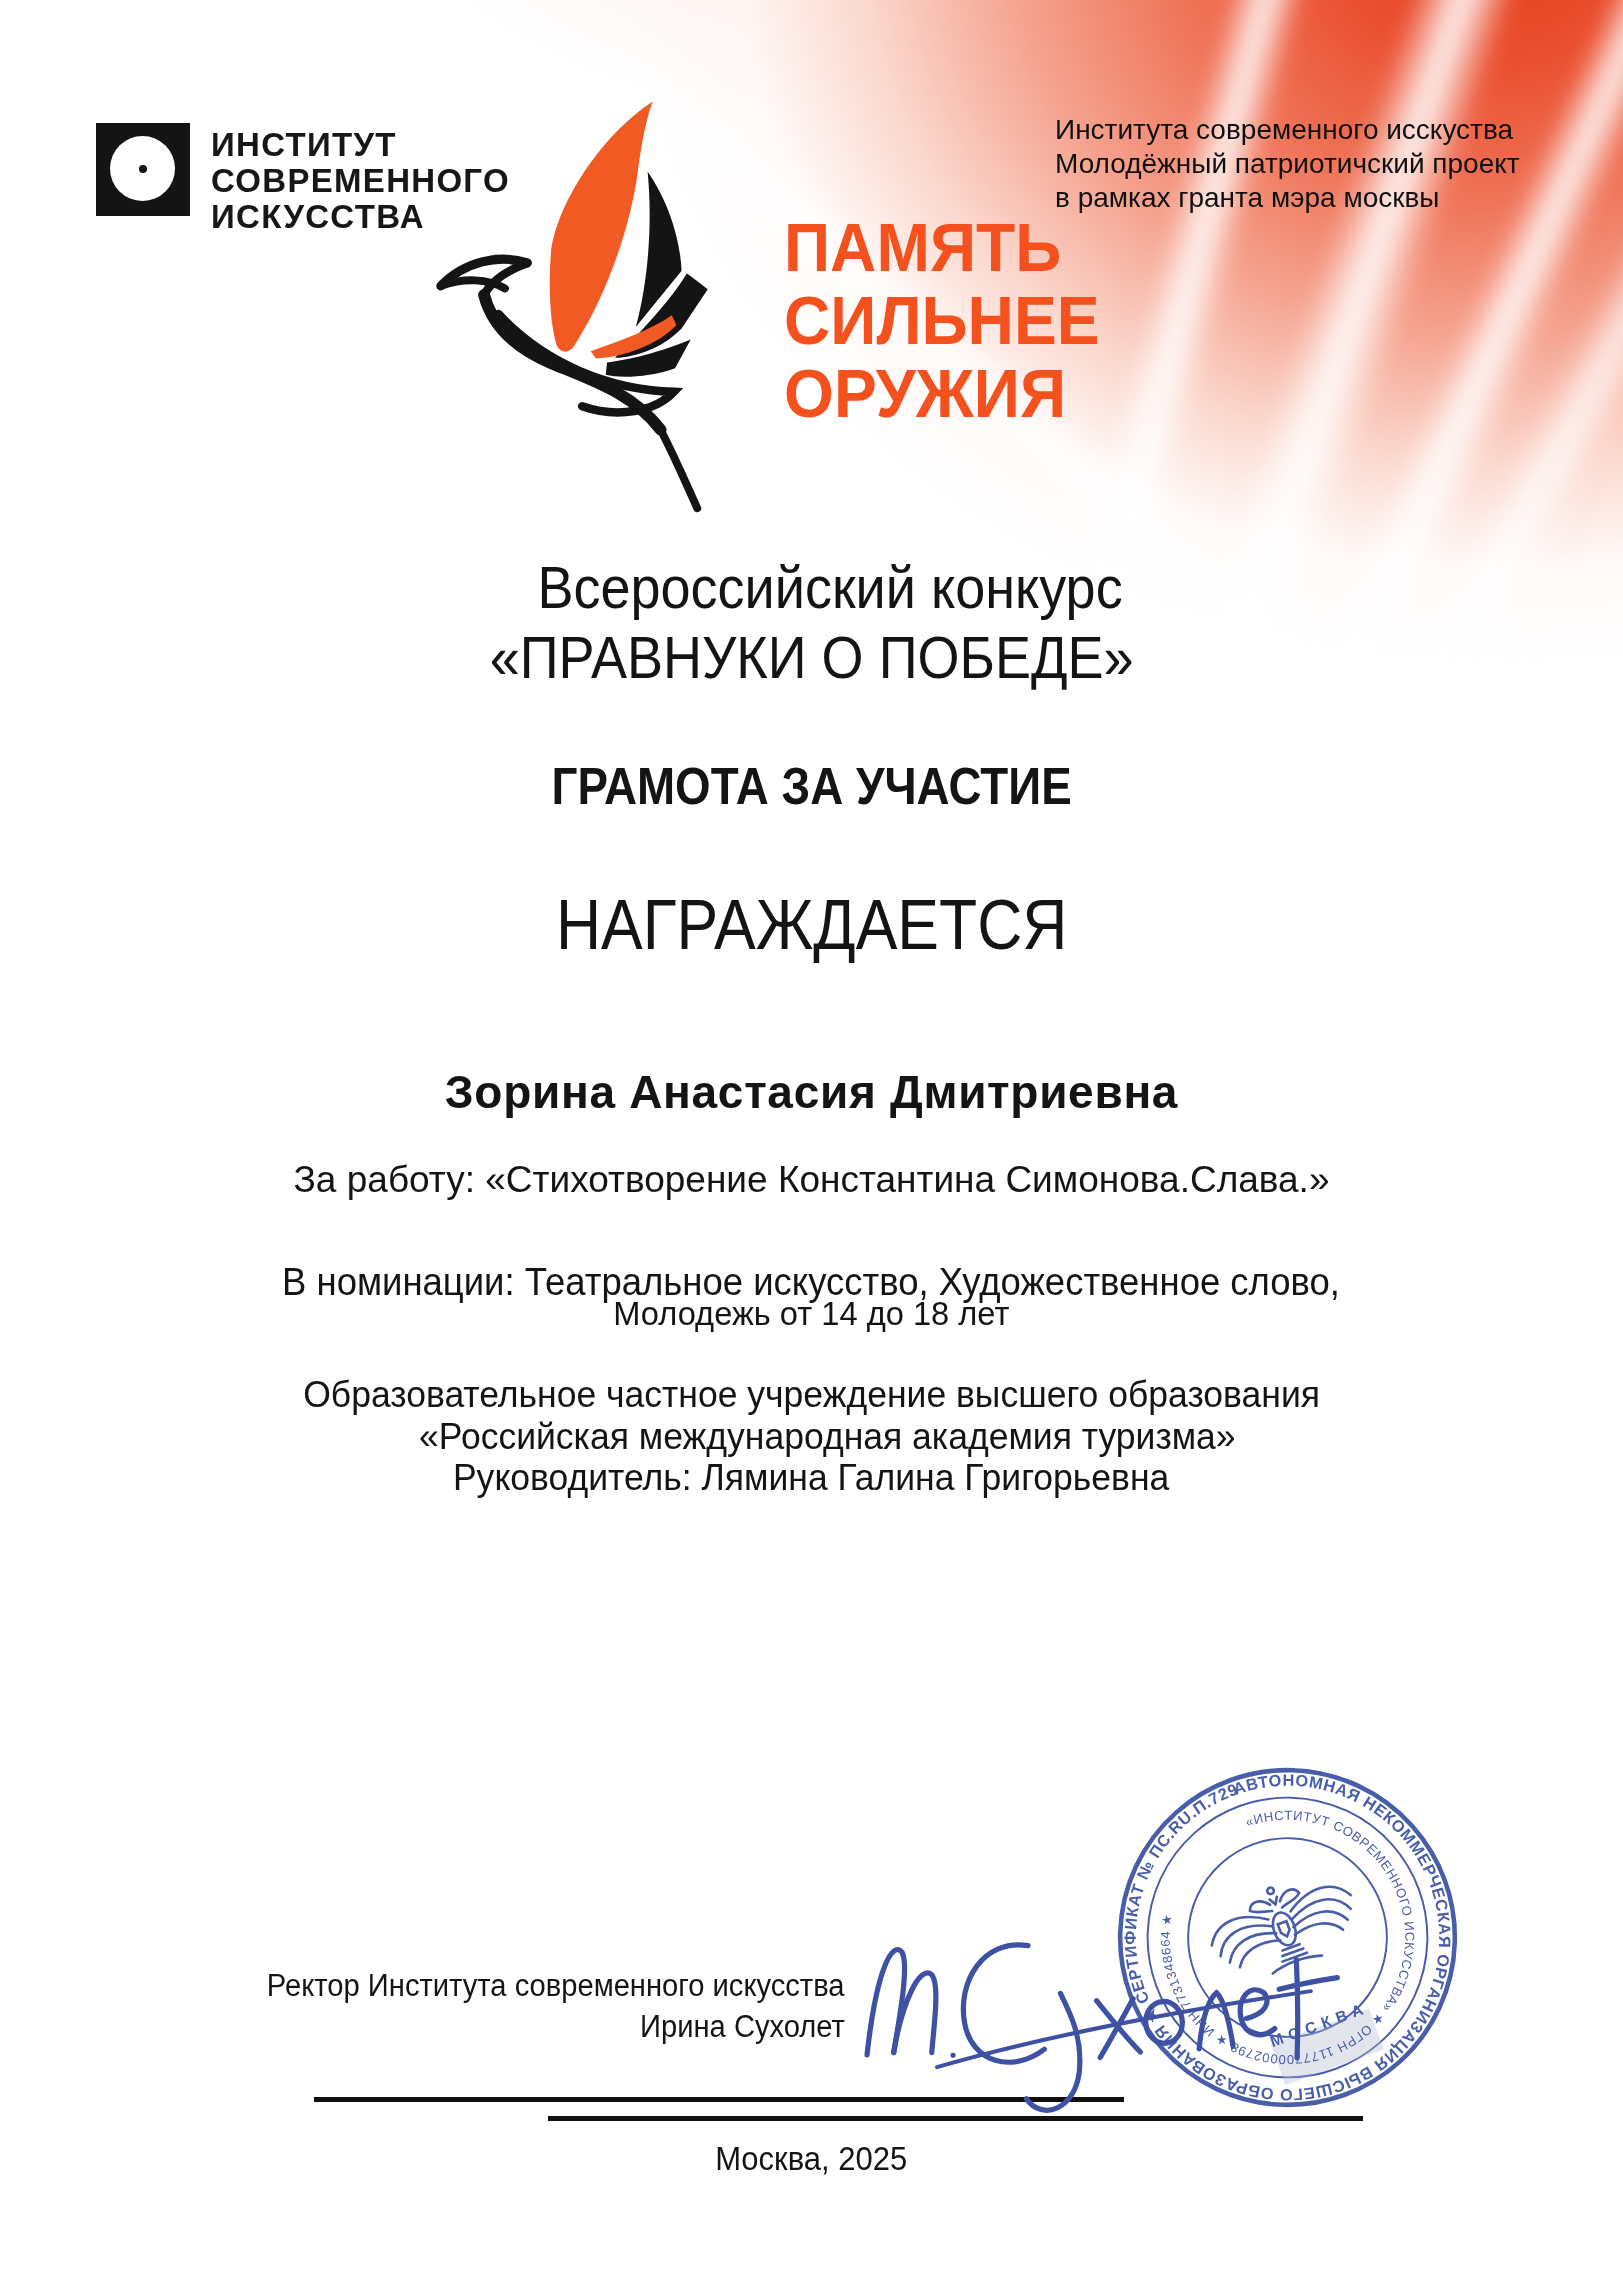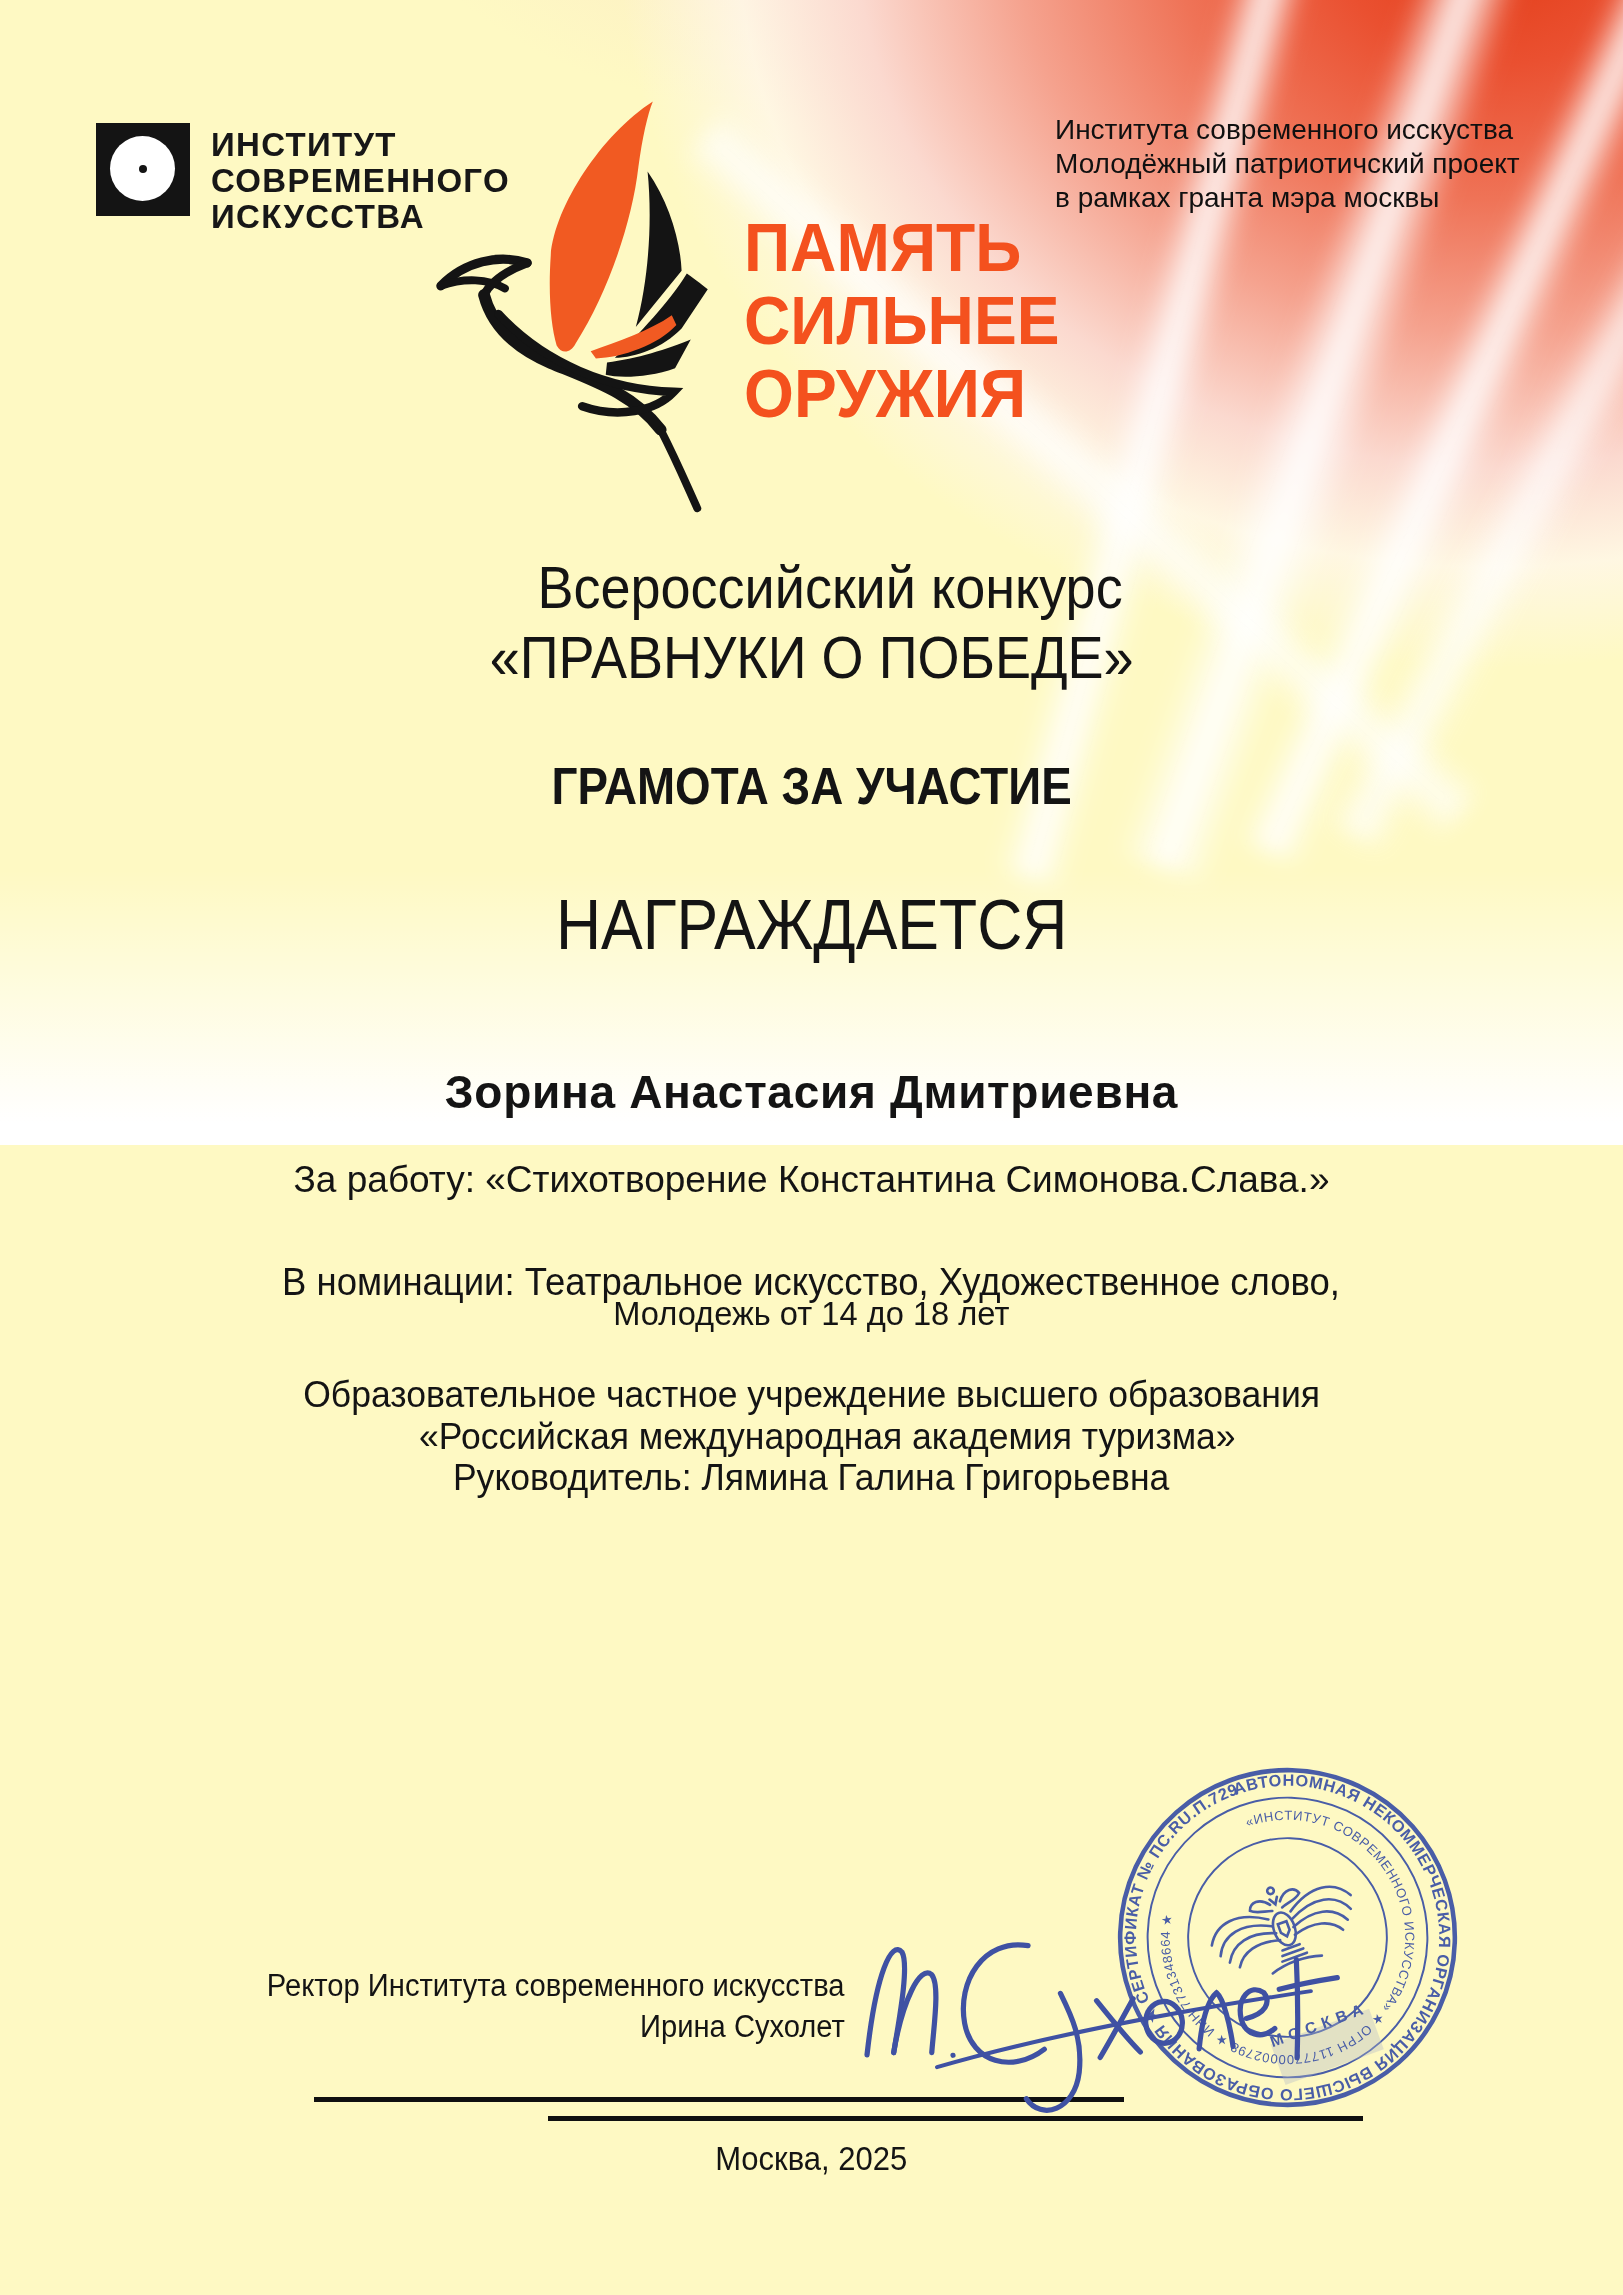--- a/index.html
+++ b/index.html
@@ -1,18 +1,18 @@
 <!DOCTYPE html>
 <html style="font-size:10.5px"><head>
 <meta charset="utf-8">
 <style>
   html,body { margin:0; padding:0; background:#888; }
   .page {
     position:relative; width:1623px; height:2295px; margin:0 auto;
-    background:#fef9c3; overflow:hidden;
+    background:#ffffff; overflow:hidden;
     font-family:"Liberation Sans", sans-serif; color:#141414;
   }
   
   .bg-art { position:absolute; left:0; top:0; width:1623px; height:1145px; overflow:hidden; }
   .bg-grad {
     position:absolute; inset:0;
     background:
       radial-gradient(ellipse 994px 837px at 92% -6%,
         #e23a15 0%, #ea5030 16%, #ef7357 32%, #f5a28e 48%,
         #fbd9cf 64%, rgba(255,246,243,0.65) 76%, rgba(255,255,255,0) 88%),
@@ -33,21 +33,21 @@
   .narrow { display:inline-block; transform:scaleX(0.90); }
   .narrow2 { display:inline-block; transform:scaleX(0.96); }
 
   
   .isi-square { position:absolute; left:96px; top:123px; width:94px; height:93px; background:#141414; }
   .isi-circle { position:absolute; left:14.4px; top:13px; width:65px; height:65px; background:#ffffff; border-radius:50%; }
   .isi-dot { position:absolute; left:29px; top:29px; width:7.9px; height:7.9px; background:#141414; border-radius:50%; }
   .isi-text { position:absolute; left:211px; top:127px; font-size:33px; line-height:36px;
     font-weight:600; letter-spacing:1.3px; color:#171717; }
   .note { position:absolute; left:1055px; top:113px; font-size:28px; line-height:34px; color:#101010; }
-  .brand { position:absolute; left:744px; top:211px; font-size:69px; line-height:73px;
+  .brand { position:absolute; left:784px; top:211px; font-size:69px; line-height:73px;
     font-weight:600; color:#F4511E; }
   .brand div { transform:scaleX(0.93); transform-origin:left center; white-space:nowrap; }
 
   
   .t-contest { top:553px; font-size:60px;padding-left:19px; }
   .t-contest2 { top:623px; font-size:60px; }
   .t-gramota { top:756px; font-size:52px; font-weight:700; }
   .t-nagr { top:884px; font-size:71px; }
   .t-name { top:1065px; font-size:46px; font-weight:700; letter-spacing:0.7px; }
   .t-work { top:1159px; font-size:37px; }

